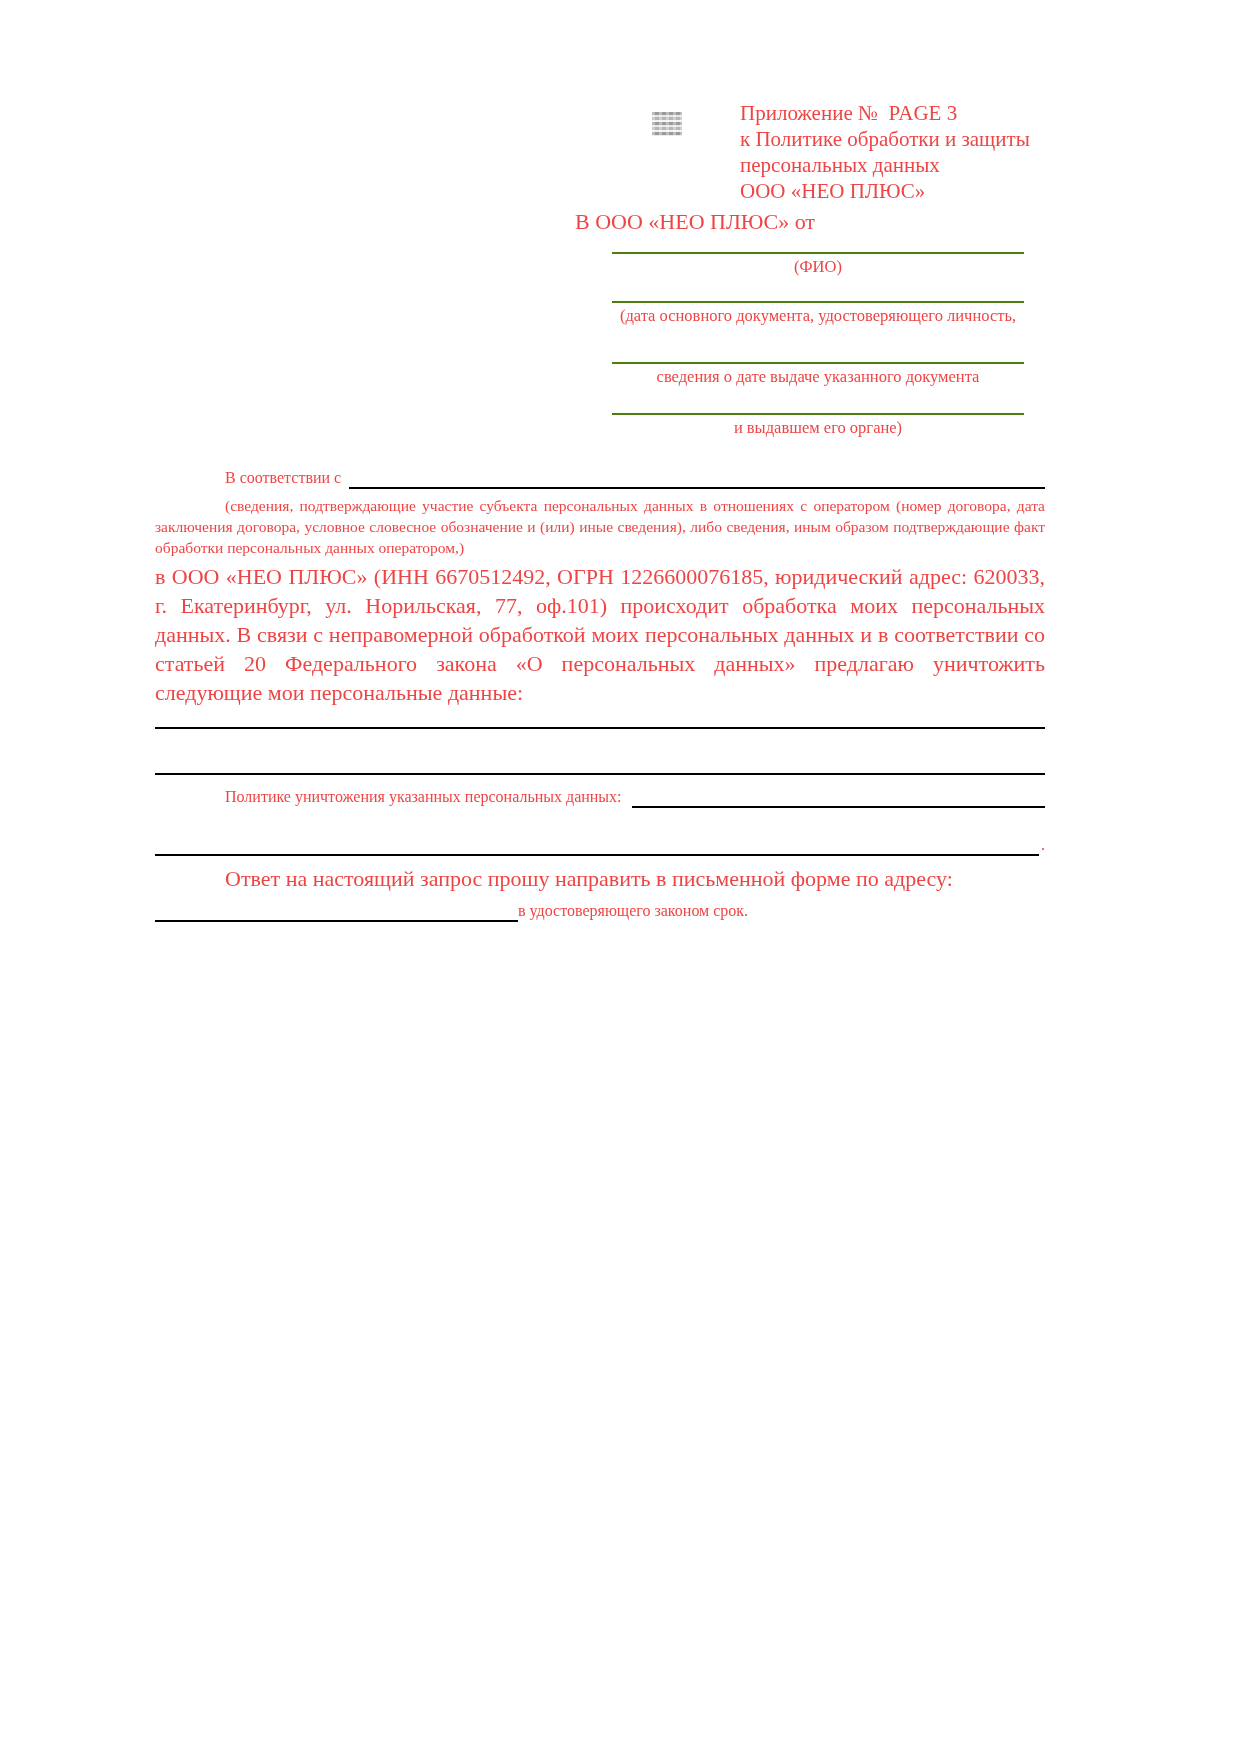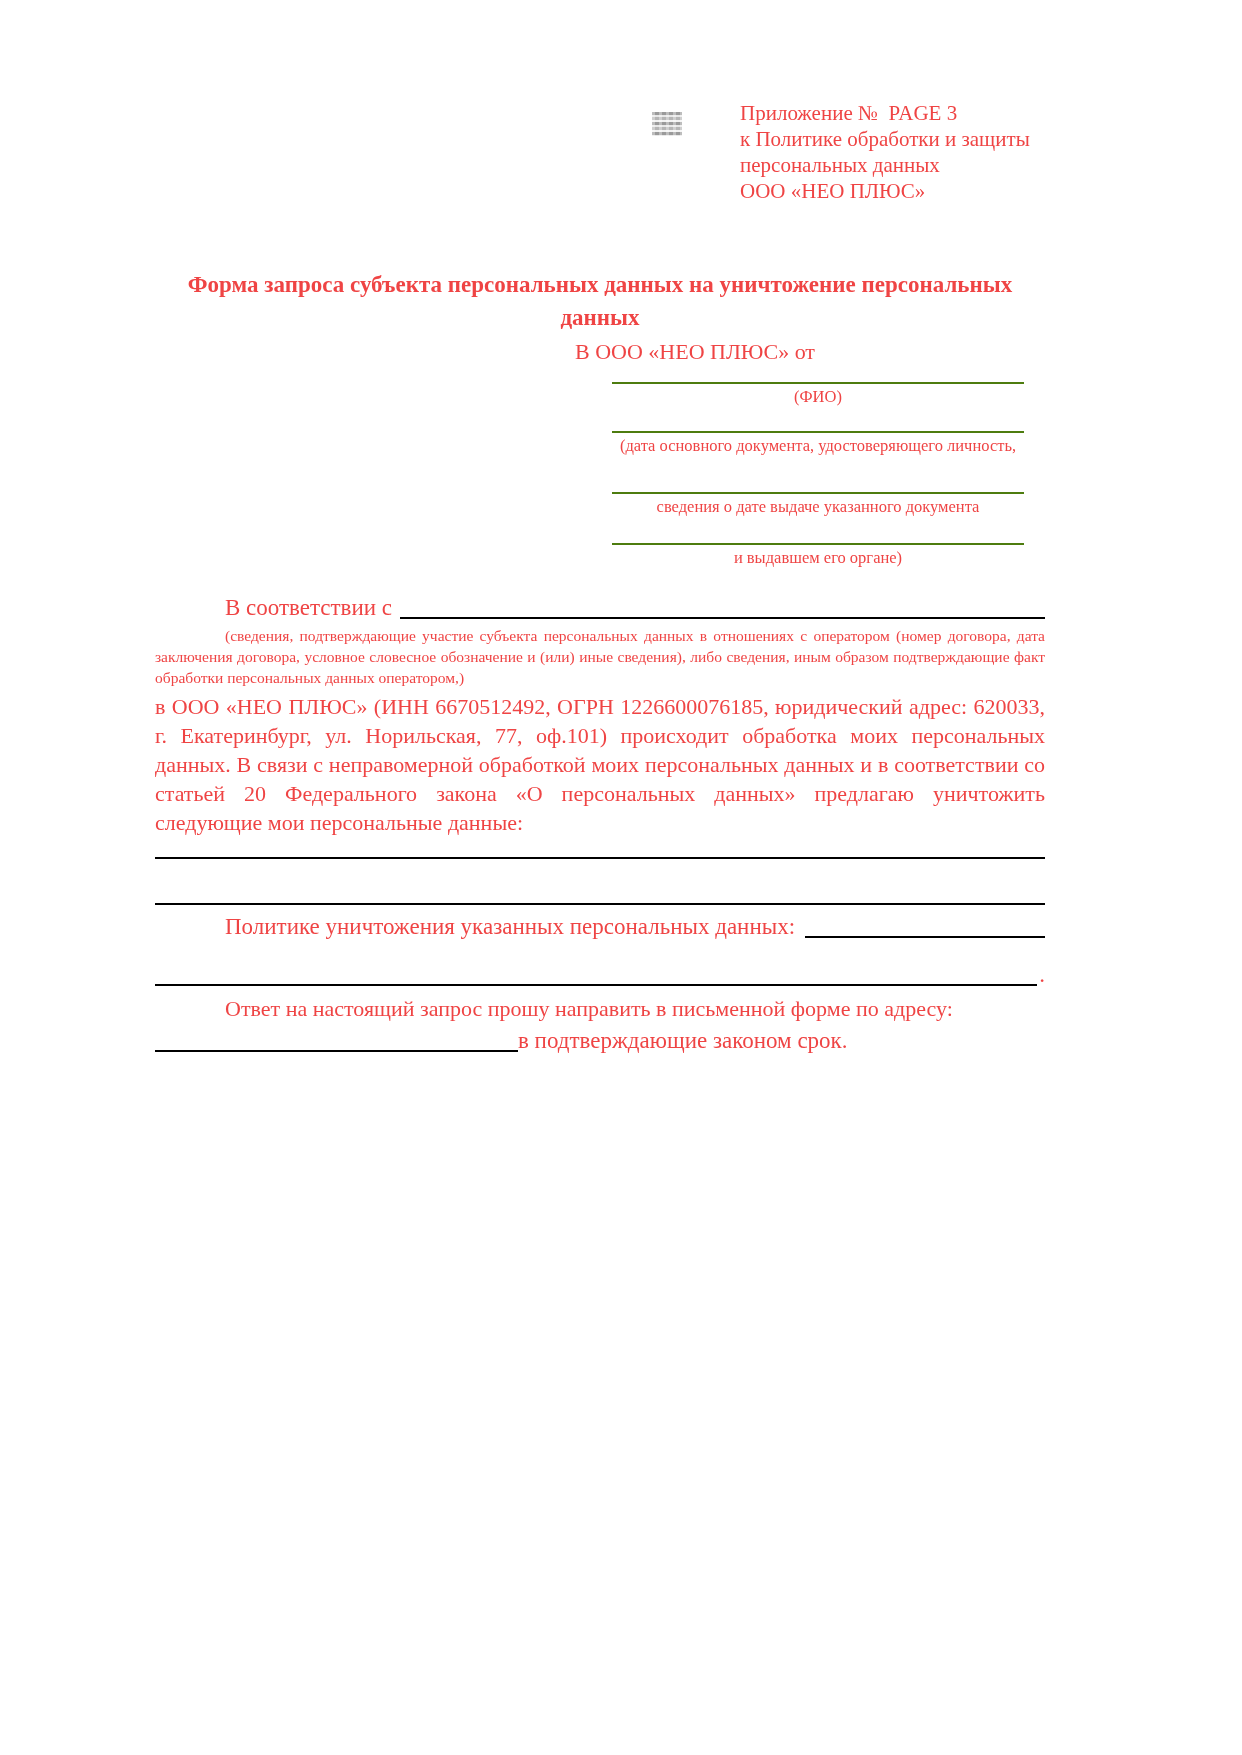--- a/index.html
+++ b/index.html
@@ -38,21 +38,21 @@
   .fields { margin-left:457px; width:412px; margin-top:16px; }
   .field {
     border-top:2px solid #4d7c0f;
     text-align:center;
     font-size:16.5px; line-height:21px;
     padding-top:2px;
   }
   .field:nth-child(1){ margin-bottom:24px; }
   .field:nth-child(2){ margin-bottom:36px; }
   .field:nth-child(3){ margin-bottom:26px; }
-  .flex-row { display:flex; align-items:flex-end; font-size:23px; line-height:28px;text-align:center; }
+  .flex-row { display:flex; align-items:flex-end; font-size:16px; line-height:28px;text-align:center; }
   .fill-line { flex:1 1 auto; border-bottom:2px solid #000; margin-bottom:3px; }
   .accordance { margin-top:26px; padding-left:70px; }
   .accordance .fill-line { margin-left:8px; }
   .small-note {
     margin-top:3px;
     font-size:15.5px; line-height:21px;
     text-align:justify; text-indent:70px;
   }
   .main-para {
     margin-top:4px;
@@ -84,21 +84,20 @@
 
   <div class="mini-block"></div>
 
   <div class="header-block">
     <div class="ws-pre">Приложение №  PAGE 3</div>
     <div>к Политике обработки и защиты</div>
     <div>персональных данных</div>
     <div>ООО «НЕО ПЛЮС»</div>
   </div>
 
-  <div class="doc-title">Форма запроса субъекта персональных данных на уничтожение персональных данных</div>
 
   <div class="addressee">В ООО «НЕО ПЛЮС» от</div>
 
   <div class="fields">
     <div class="field">
       <span>(ФИО)</span>
     </div>
     <div class="field">
       <span>(дата основного документа, удостоверяющего личность,</span>
     </div>
@@ -129,17 +128,17 @@
 
   <div class="flex-row period-row">
     <span class="fill-line"></span>
     <span>.</span>
   </div>
 
   <div class="response-1">Ответ на настоящий запрос прошу направить в письменной форме по адресу:</div>
 
   <div class="flex-row response-2">
     <span class="lead-line"></span>
-    <span>в подтверждающие законом срок.</span>
+    <span>в удостоверяющего законом срок.</span>
   </div>
 
 
 </div>
 
 </body></html>

